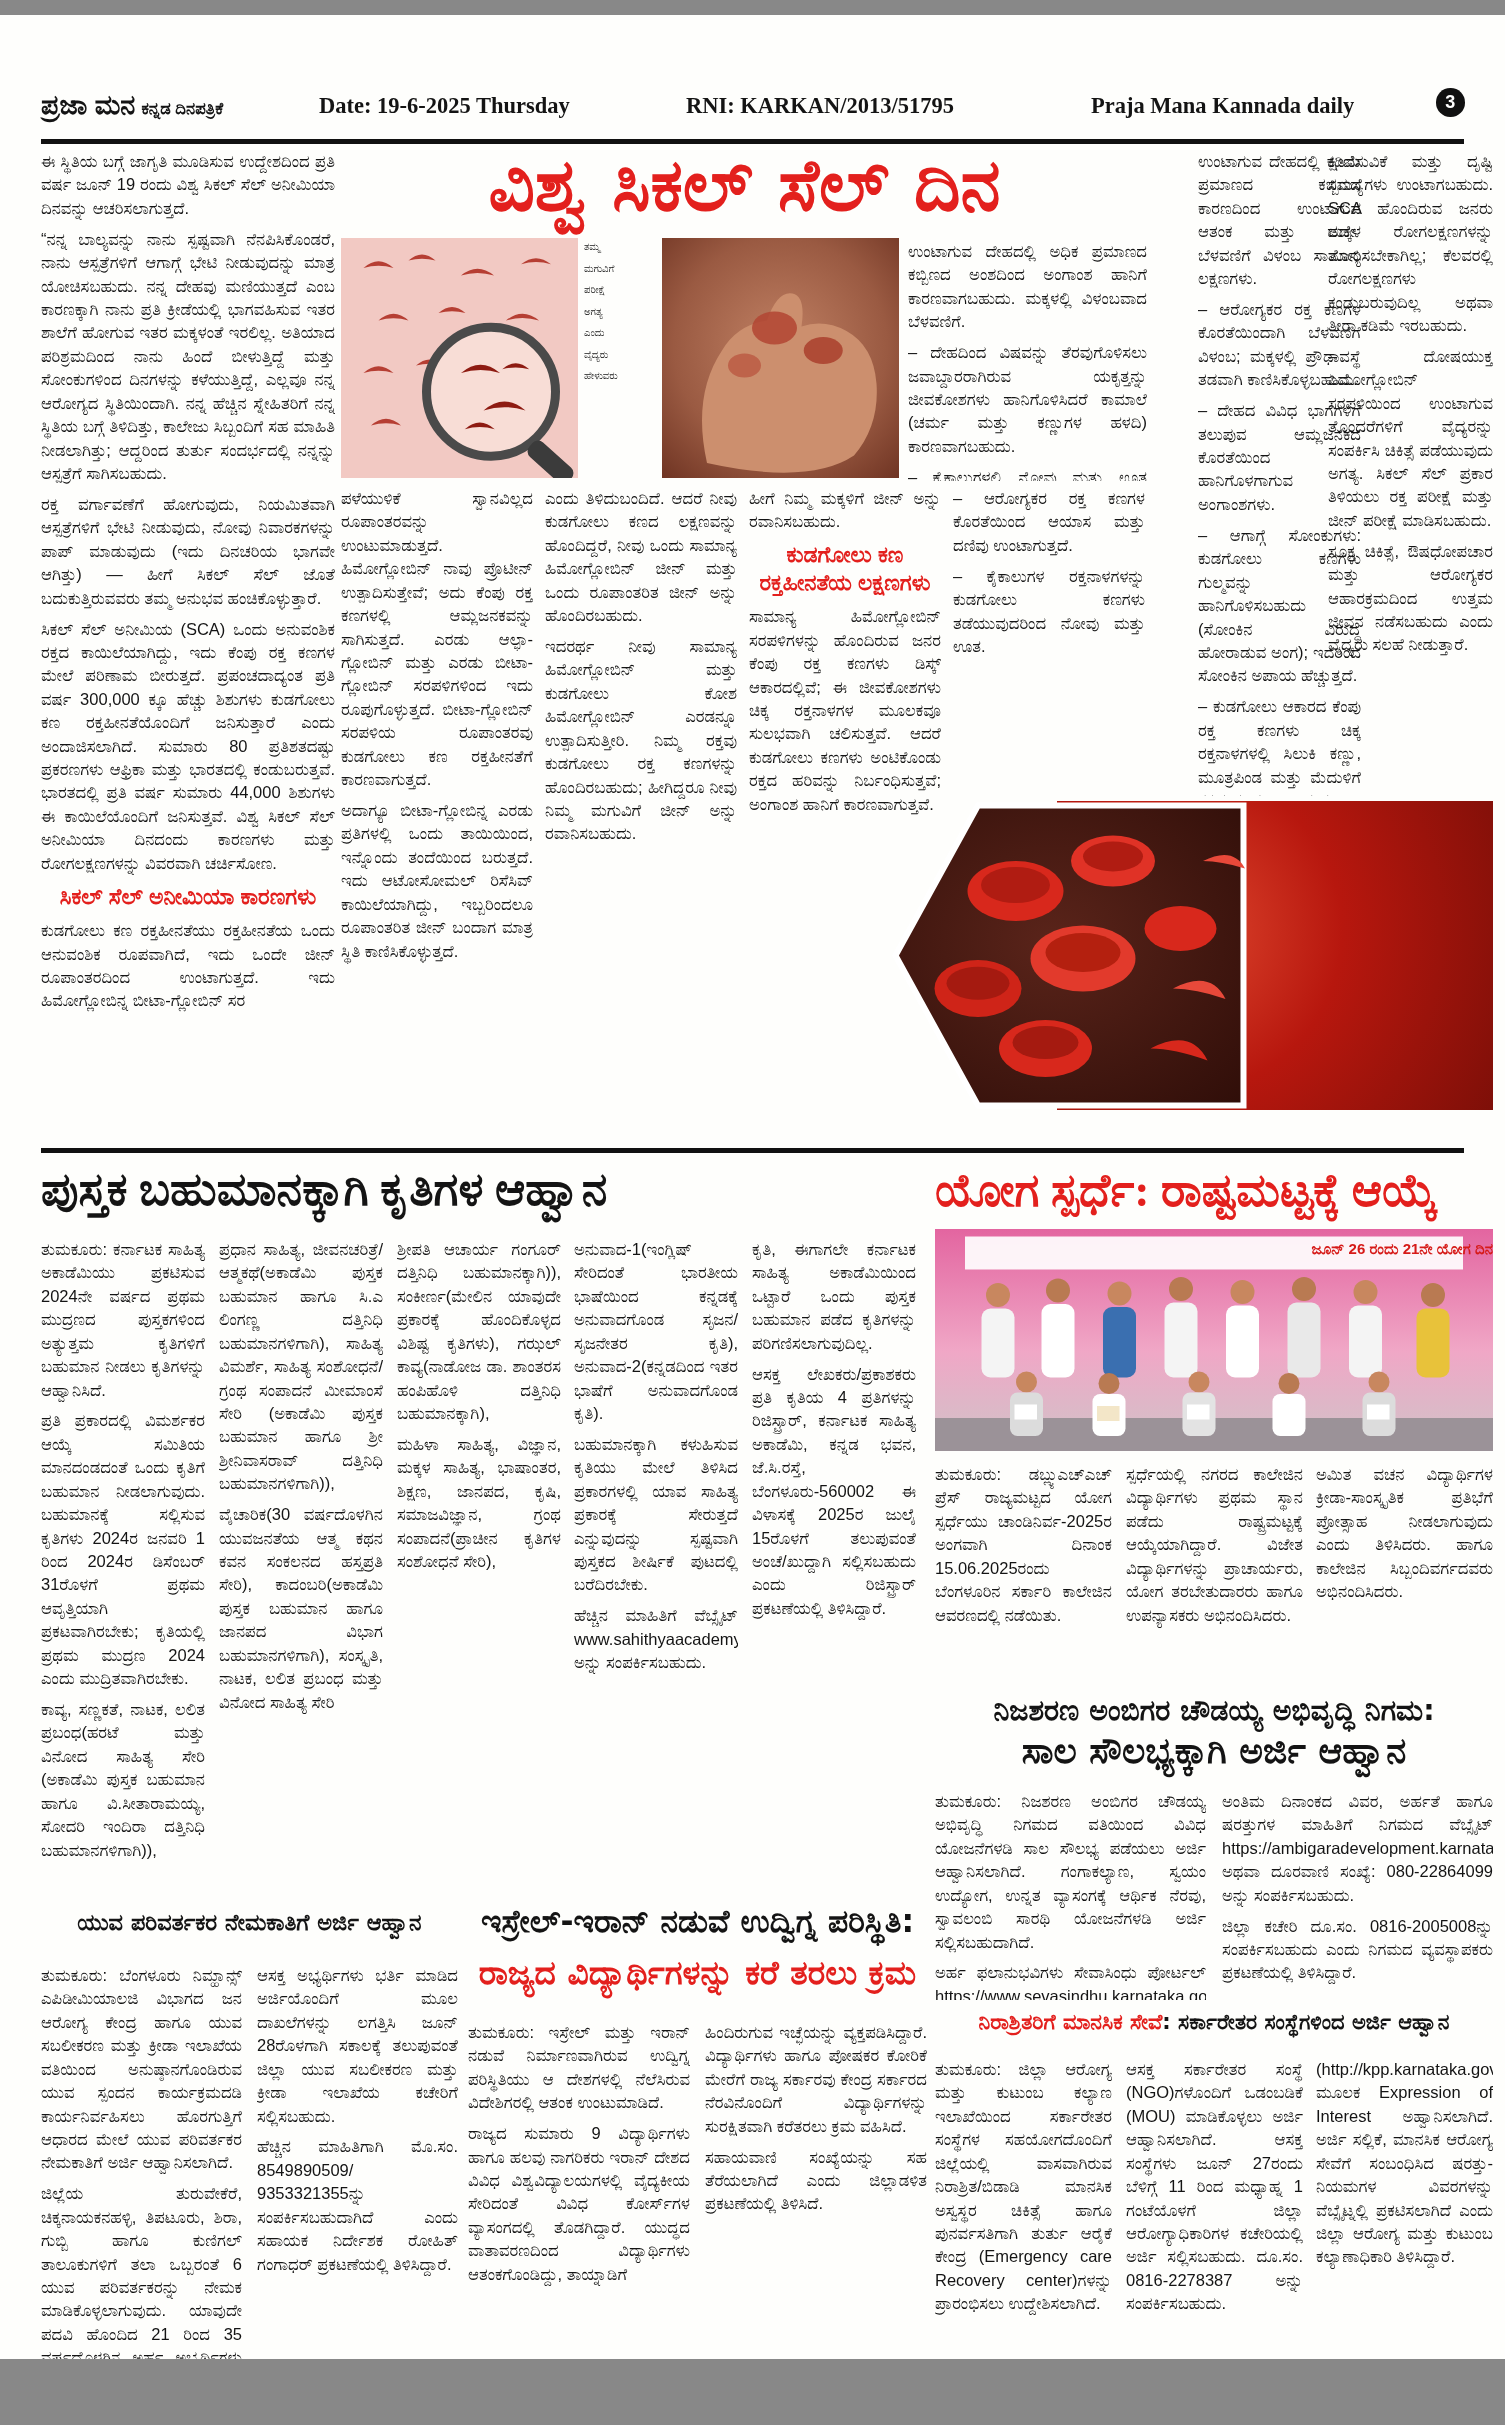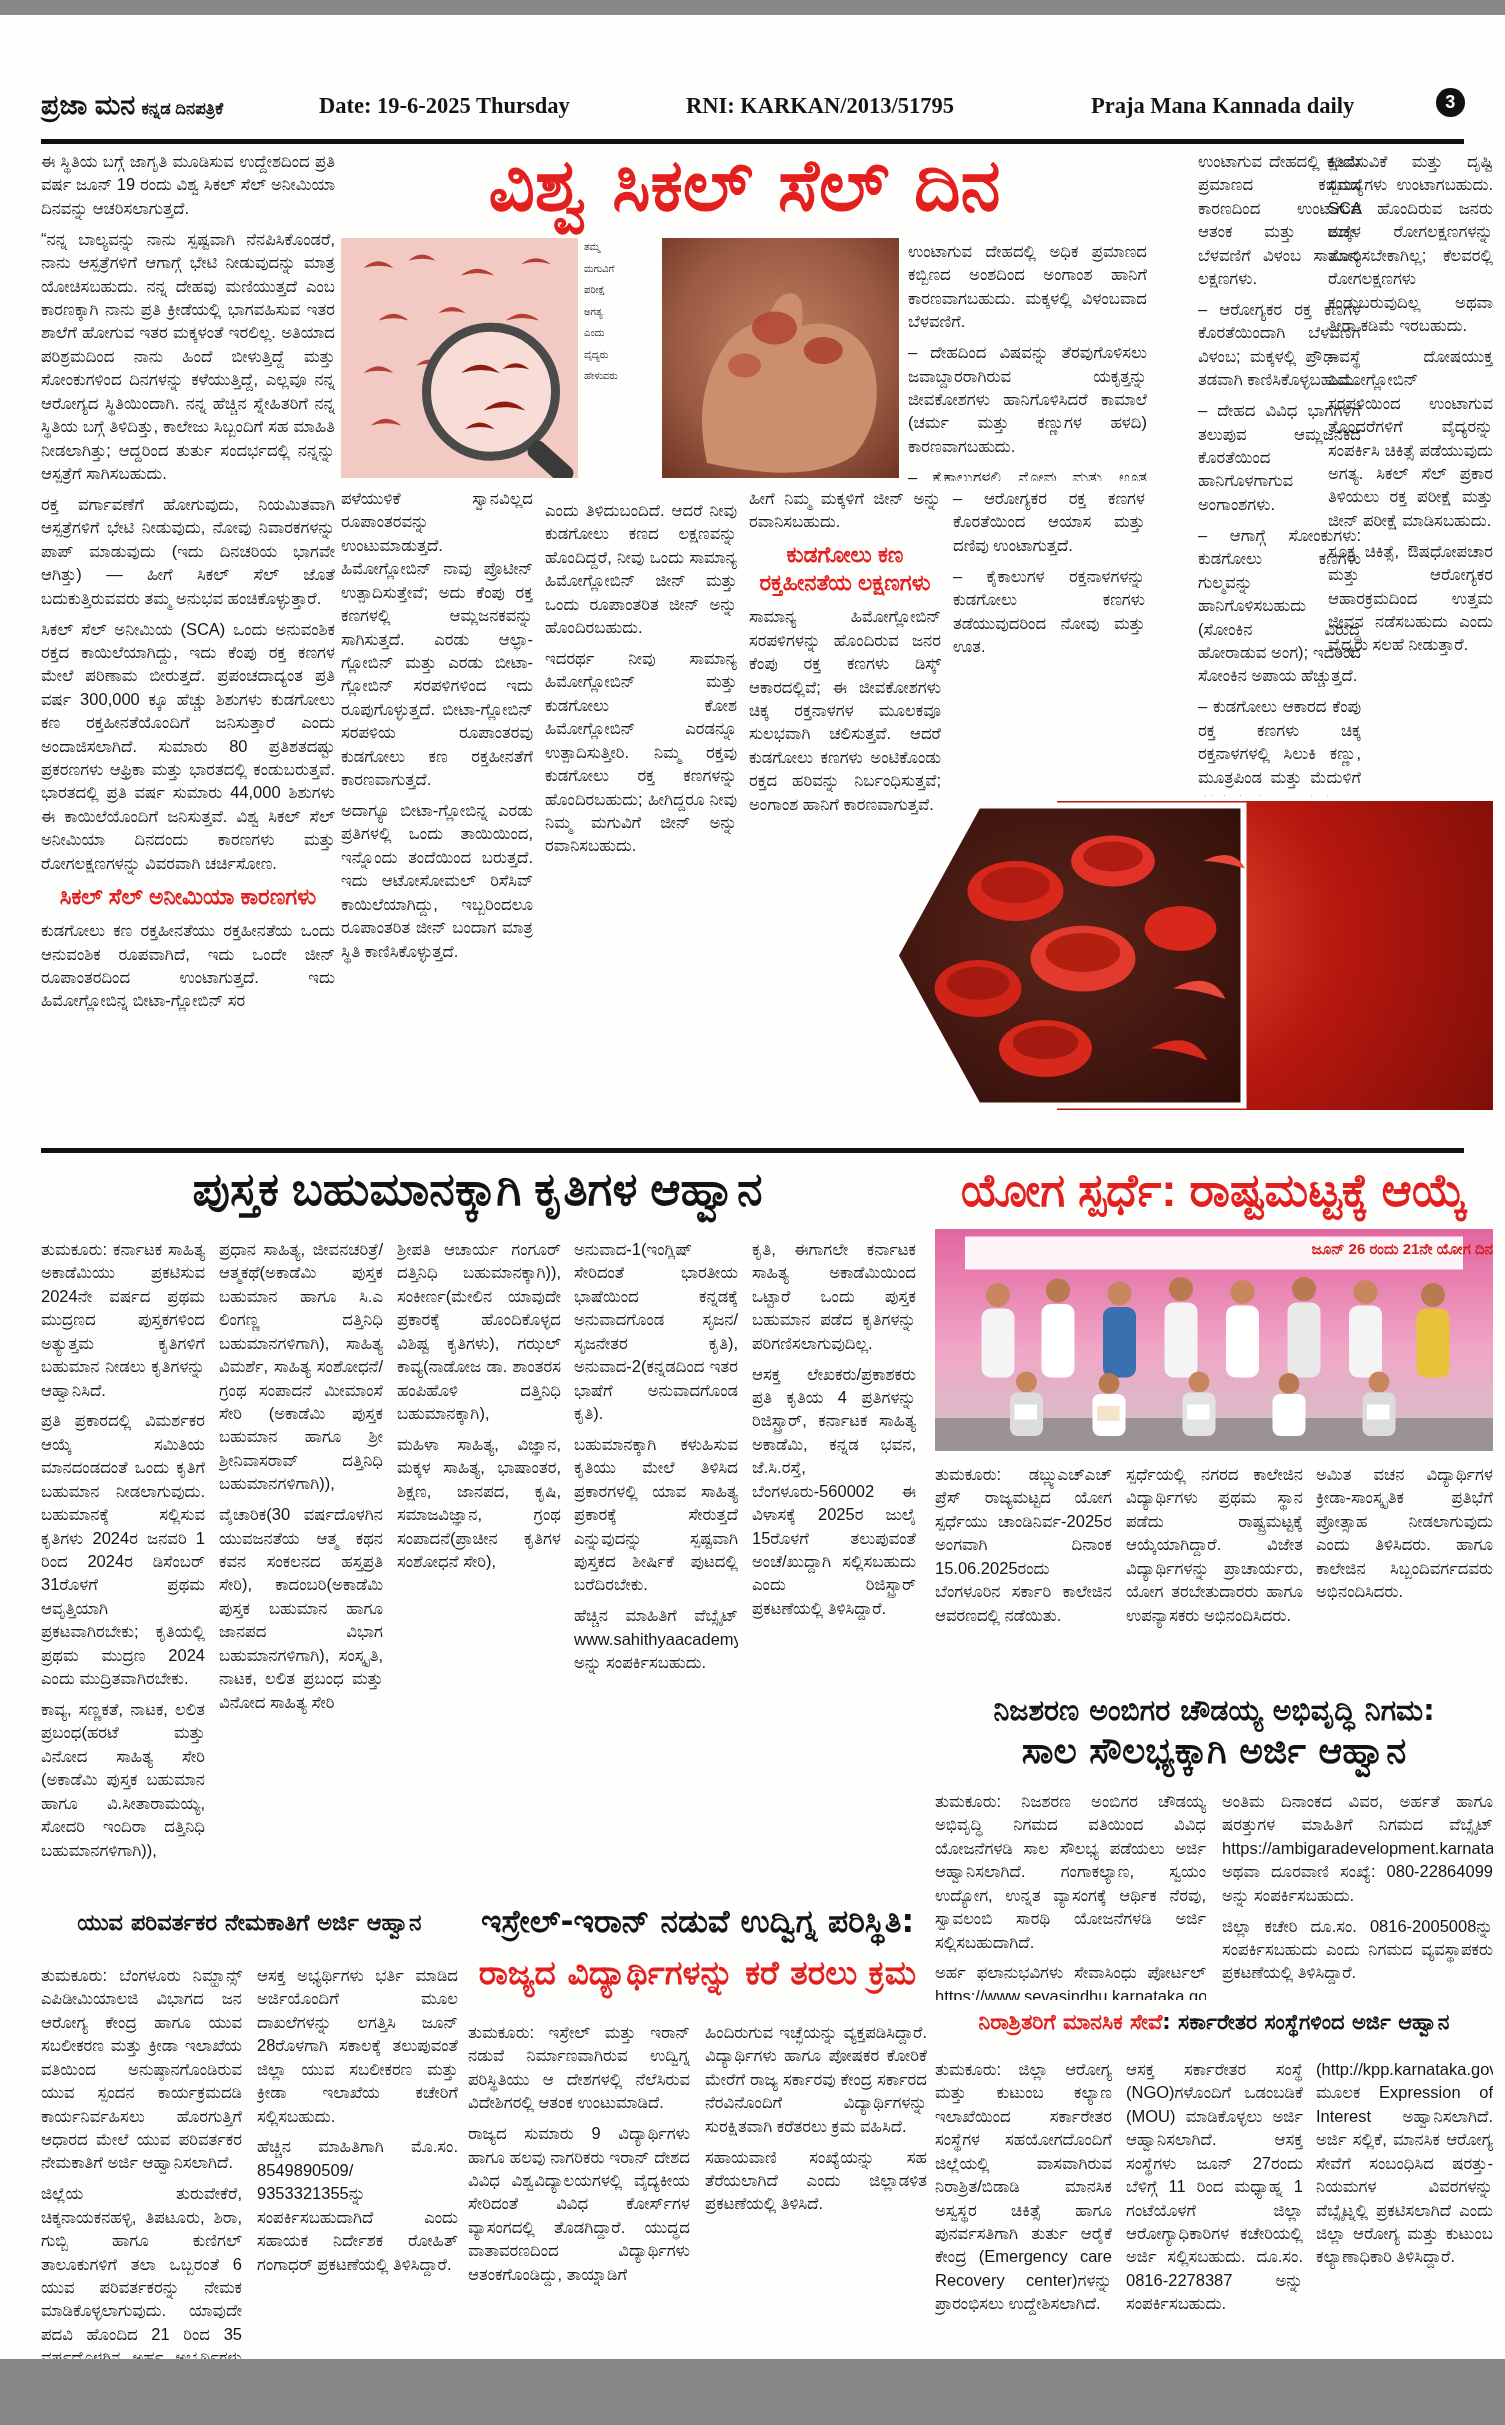--- a/index.html
+++ b/index.html
@@ -9,22 +9,22 @@
   
   .brand{font-weight:bold;font-size:27px;letter-spacing:0;}
   .brand-sub{font-size:16.5px;font-weight:bold;margin-left:6px;}
   .hmeta{font-family:"Liberation Serif",serif;font-weight:bold;font-size:22.5px;white-space:nowrap;}
   .pageno{width:28.5px;height:28.5px;border-radius:50%;background:#111;color:#fff;display:flex;
           align-items:center;justify-content:center;font-size:18px;font-weight:bold;}
   .rule{background:#111;}
   
   .h-main{color:#e3201d;font-weight:800;font-size:72px;text-align:center;line-height:1.15;
           font-family:"DejaVu Sans",sans-serif;white-space:nowrap;}
-  .h-xl{font-weight:800;font-size:46px;text-align:center;line-height:1.2;white-space:nowrap;
-        font-family:Liberation Sans, sans-serif;}
+  .h-xl{font-weight:800;font-size:46px;text-align:left;line-height:1.2;white-space:nowrap;
+        font-family:Liberation Serif, serif;}
   .h-xl.red{color:#e3201d;}
   .h-md{font-weight:800;font-size:28.5px;text-align:center;line-height:1.25;white-space:nowrap;
         font-family:"DejaVu Sans",sans-serif;}
   .h-md2{font-weight:800;font-size:36px;text-align:center;line-height:1.2;white-space:nowrap;
         font-family:"DejaVu Sans",sans-serif;}
   .h-sm{font-weight:800;font-size:22.5px;text-align:center;line-height:1.3;white-space:nowrap;
         font-family:"DejaVu Sans",sans-serif;}
   .h-shelter{font-weight:800;font-size:21px;text-align:center;white-space:nowrap;
         font-family:"DejaVu Sans",sans-serif;}
   .red-t{color:#e3201d;}
@@ -123,21 +123,21 @@
   <div class="abs col" style="left:908px;top:225px;width:239px;height:241px;">
       <p class="para">ಉಂಟಾಗುವ ದೇಹದಲ್ಲಿ ಅಧಿಕ ಪ್ರಮಾಣದ ಕಬ್ಬಿಣದ ಅಂಶದಿಂದ ಅಂಗಾಂಶ ಹಾನಿಗೆ ಕಾರಣವಾಗಬಹುದು. ಮಕ್ಕಳಲ್ಲಿ ವಿಳಂಬವಾದ ಬೆಳವಣಿಗೆ.</p>
       <p class="para">– ದೇಹದಿಂದ ವಿಷವನ್ನು ತೆರವುಗೊಳಿಸಲು ಜವಾಬ್ದಾರರಾಗಿರುವ ಯಕೃತ್ತನ್ನು ಜೀವಕೋಶಗಳು ಹಾನಿಗೊಳಿಸಿದರೆ ಕಾಮಾಲೆ (ಚರ್ಮ ಮತ್ತು ಕಣ್ಣುಗಳ ಹಳದಿ) ಕಾರಣವಾಗಬಹುದು.</p>
       <p class="para">– ಕೈಕಾಲುಗಳಲ್ಲಿ ನೋವು ಮತ್ತು ಊತ ಉಂಟಾಗುತ್ತದೆ.</p>
     </div>
 
   <div class="abs col" style="left:341px;top:472px;width:192px;height:655px;">
       <p class="para">ಪಳೆಯುಳಿಕೆ ಸ್ವಾನವಿಲ್ಲದ ರೂಪಾಂತರವನ್ನು ಉಂಟುಮಾಡುತ್ತದೆ. ಹಿಮೋಗ್ಲೋಬಿನ್ ನಾವು ಪ್ರೊಟೀನ್ ಉತ್ಪಾದಿಸುತ್ತೇವೆ; ಅದು ಕೆಂಪು ರಕ್ತ ಕಣಗಳಲ್ಲಿ ಆಮ್ಲಜನಕವನ್ನು ಸಾಗಿಸುತ್ತದೆ. ಎರಡು ಆಲ್ಫಾ-ಗ್ಲೋಬಿನ್ ಮತ್ತು ಎರಡು ಬೀಟಾ-ಗ್ಲೋಬಿನ್ ಸರಪಳಿಗಳಿಂದ ಇದು ರೂಪುಗೊಳ್ಳುತ್ತದೆ. ಬೀಟಾ-ಗ್ಲೋಬಿನ್ ಸರಪಳಿಯ ರೂಪಾಂತರವು ಕುಡಗೋಲು ಕಣ ರಕ್ತಹೀನತೆಗೆ ಕಾರಣವಾಗುತ್ತದೆ.</p>
       <p class="para">ಅದಾಗ್ಯೂ ಬೀಟಾ-ಗ್ಲೋಬಿನ್ನ ಎರಡು ಪ್ರತಿಗಳಲ್ಲಿ ಒಂದು ತಾಯಿಯಿಂದ, ಇನ್ನೊಂದು ತಂದೆಯಿಂದ ಬರುತ್ತದೆ. ಇದು ಆಟೋಸೋಮಲ್ ರಿಸೆಸಿವ್ ಕಾಯಿಲೆಯಾಗಿದ್ದು, ಇಬ್ಬರಿಂದಲೂ ರೂಪಾಂತರಿತ ಜೀನ್ ಬಂದಾಗ ಮಾತ್ರ ಸ್ಥಿತಿ ಕಾಣಿಸಿಕೊಳ್ಳುತ್ತದೆ.</p>
     </div>
-  <div class="abs col" style="left:545px;top:484px;width:192px;height:655px;">
+  <div class="abs col" style="left:545px;top:472px;width:192px;height:655px;">
       <p class="para">ಎಂದು ತಿಳಿದುಬಂದಿದೆ. ಆದರೆ ನೀವು ಕುಡಗೋಲು ಕಣದ ಲಕ್ಷಣವನ್ನು ಹೊಂದಿದ್ದರೆ, ನೀವು ಒಂದು ಸಾಮಾನ್ಯ ಹಿಮೋಗ್ಲೋಬಿನ್ ಜೀನ್ ಮತ್ತು ಒಂದು ರೂಪಾಂತರಿತ ಜೀನ್ ಅನ್ನು ಹೊಂದಿರಬಹುದು.</p>
       <p class="para">ಇದರರ್ಥ ನೀವು ಸಾಮಾನ್ಯ ಹಿಮೋಗ್ಲೋಬಿನ್ ಮತ್ತು ಕುಡಗೋಲು ಕೋಶ ಹಿಮೋಗ್ಲೋಬಿನ್ ಎರಡನ್ನೂ ಉತ್ಪಾದಿಸುತ್ತೀರಿ. ನಿಮ್ಮ ರಕ್ತವು ಕುಡಗೋಲು ರಕ್ತ ಕಣಗಳನ್ನು ಹೊಂದಿರಬಹುದು; ಹೀಗಿದ್ದರೂ ನೀವು ನಿಮ್ಮ ಮಗುವಿಗೆ ಜೀನ್ ಅನ್ನು ರವಾನಿಸಬಹುದು.</p>
     </div>
   <div class="abs col" style="left:749px;top:472px;width:192px;height:655px;">
       <p class="para">ಹೀಗೆ ನಿಮ್ಮ ಮಕ್ಕಳಿಗೆ ಜೀನ್ ಅನ್ನು ರವಾನಿಸಬಹುದು.</p>
       <p class="sub-red">ಕುಡಗೋಲು ಕಣ ರಕ್ತಹೀನತೆಯ ಲಕ್ಷಣಗಳು</p>
       <p class="para">ಸಾಮಾನ್ಯ ಹಿಮೋಗ್ಲೋಬಿನ್ ಸರಪಳಿಗಳನ್ನು ಹೊಂದಿರುವ ಜನರ ಕೆಂಪು ರಕ್ತ ಕಣಗಳು ಡಿಸ್ಕ್ ಆಕಾರದಲ್ಲಿವೆ; ಈ ಜೀವಕೋಶಗಳು ಚಿಕ್ಕ ರಕ್ತನಾಳಗಳ ಮೂಲಕವೂ ಸುಲಭವಾಗಿ ಚಲಿಸುತ್ತವೆ. ಆದರೆ ಕುಡಗೋಲು ಕಣಗಳು ಅಂಟಿಕೊಂಡು ರಕ್ತದ ಹರಿವನ್ನು ನಿರ್ಬಂಧಿಸುತ್ತವೆ; ಅಂಗಾಂಶ ಹಾನಿಗೆ ಕಾರಣವಾಗುತ್ತವೆ.</p>
     </div>
   <div class="abs col" style="left:953px;top:472px;width:192px;height:300px;">
       <p class="para">– ಆರೋಗ್ಯಕರ ರಕ್ತ ಕಣಗಳ ಕೊರತೆಯಿಂದ ಆಯಾಸ ಮತ್ತು ದಣಿವು ಉಂಟಾಗುತ್ತದೆ.</p>

